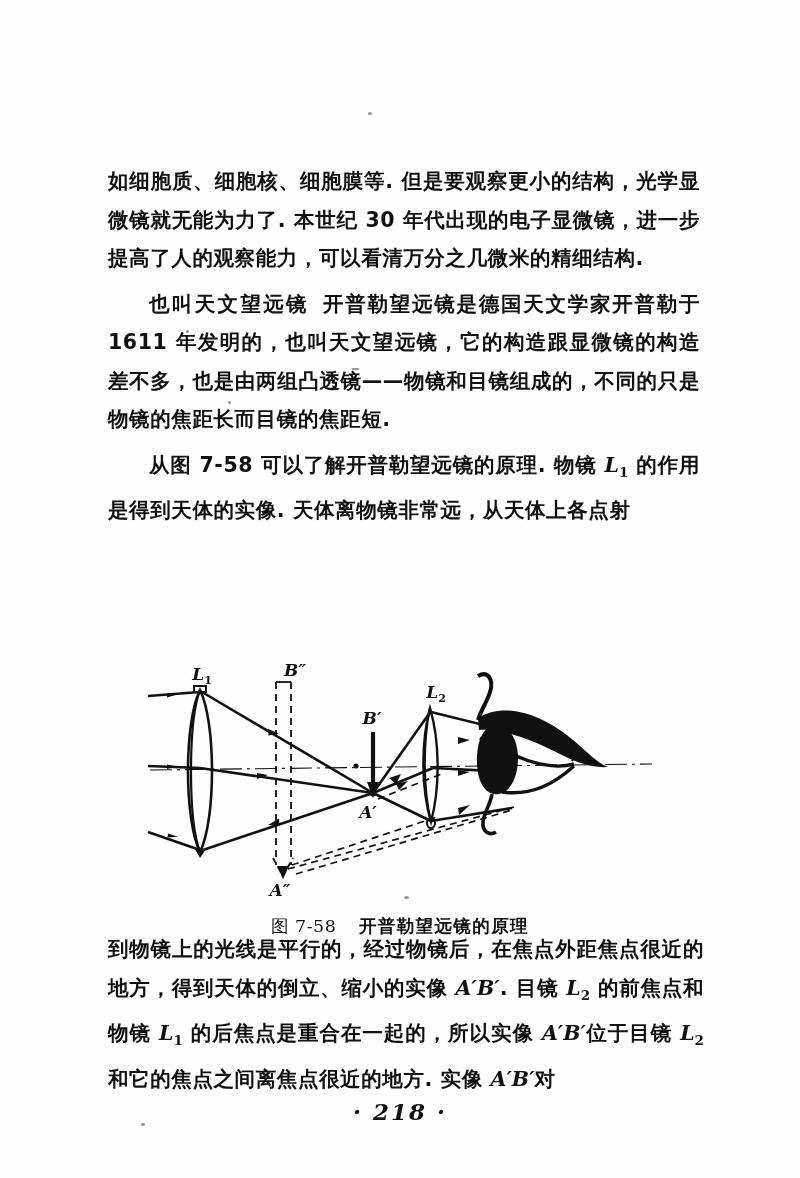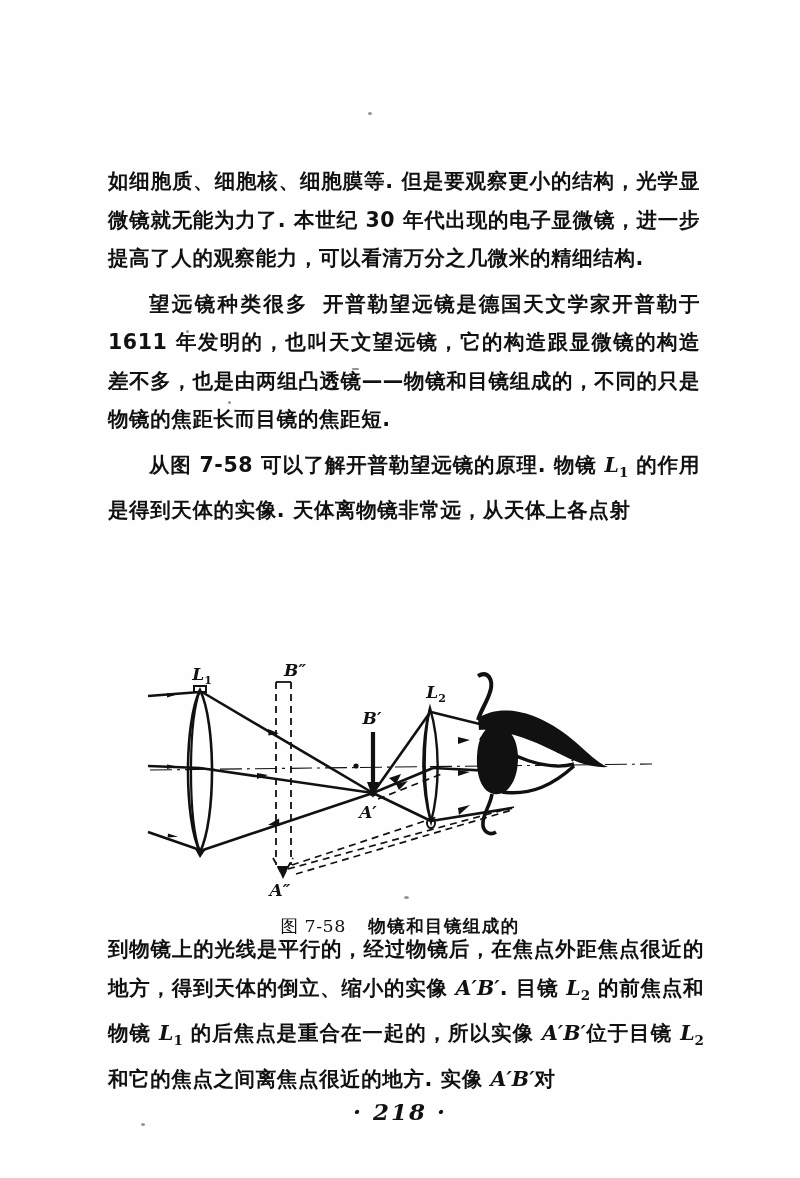--- a/index.html
+++ b/index.html
@@ -140,21 +140,21 @@
   <div class="speck" style="left:620px; top:990px; width:3px; height:3px;"></div>
   <div class="speck" style="left:141px; top:1123px; width:4px; height:3px;"></div>
   <div class="speck" style="left:404px; top:896px; width:5px; height:3px;"></div>
 
   <div class="body-text">
 
     <p class="para">如细胞质、细胞核、细胞膜等. 但是要观察更小的结构，光学显微镜就无能为力了. 本世纪 30 年代出现的电子显微镜，进一步提高了人的观察能力，可以看清万分之几微米的精细结构.</p>
 
 
     <p class="para indent">
-      <span class="lead">望远镜种类很多</span><span>开普勒望远镜是德国天文学家开普勒于 1611 年发明的，也叫天文望远镜，它的构造跟显微镜的构造差不多，也是由两组凸透镜——物镜和目镜组成的，不同的只是物镜的焦距长而目镜的焦距短.</span>
+      <span class="lead">也叫天文望远镜</span><span>开普勒望远镜是德国天文学家开普勒于 1611 年发明的，也叫天文望远镜，它的构造跟显微镜的构造差不多，也是由两组凸透镜——物镜和目镜组成的，不同的只是物镜的焦距长而目镜的焦距短.</span>
     </p>
 
     <p class="para indent">
       <span>从图 7-58 可以了解开普勒望远镜的原理. 物镜 </span><span class="mathvar"><span>L</span><sub>1</sub></span><span> 的作用是得到天体的实像. 天体离物镜非常远，从天体上各点射</span>
     </p>
   </div>
 
   <div class="figure-block">
 
     <svg class="figure-canvas" viewBox="0 0 520 252">
@@ -265,21 +265,21 @@
                  C342,132 336,116 337,96 C338,78 344,68 352,66 Z" fill="#111"></path>
 
         <path d="M340,78 C372,96 406,112 434,104" fill="none" stroke="#111" stroke-width="3.4"></path>
         <path d="M362,132 C392,136 414,124 434,106" fill="none" stroke="#111" stroke-width="3.4"></path>
 
         <path d="M352,134 C350,146 344,152 343,162 C342,172 350,176 356,172" fill="none" stroke="#111" stroke-width="3.6"></path>
       </g>
     </svg>
 
     <div class="figure-caption">
-      <span class="capnum">图 7-58</span>&nbsp;&nbsp;&nbsp;<span>物镜和目镜组成的</span>
+      <span class="capnum">图 7-58</span>&nbsp;&nbsp;&nbsp;<span>开普勒望远镜的原理</span>
     </div>
   </div>
 
   <div class="body-text-lower">
     <p class="para"><span>到物镜上的光线是平行的，经过物镜后，在焦点外距焦点很近的地方，得到天体的倒立、缩小的实像 </span><span class="mathvar">A′B′</span><span>. 目镜 </span><span class="mathvar"><span>L</span><sub>2</sub></span><span> 的前焦点和物镜 </span><span class="mathvar"><span>L</span><sub>1</sub></span><span> 的后焦点是重合在一起的，所以实像 </span><span class="mathvar">A′B′</span><span>位于目镜 </span><span class="mathvar"><span>L</span><sub>2</sub></span><span> 和它的焦点之间离焦点很近的地方. 实像 </span><span class="mathvar">A′B′</span><span>对</span></p>
   </div>
 
   <div class="page-number">
     <span class="pn-inner">· 218 ·</span>
   </div>

